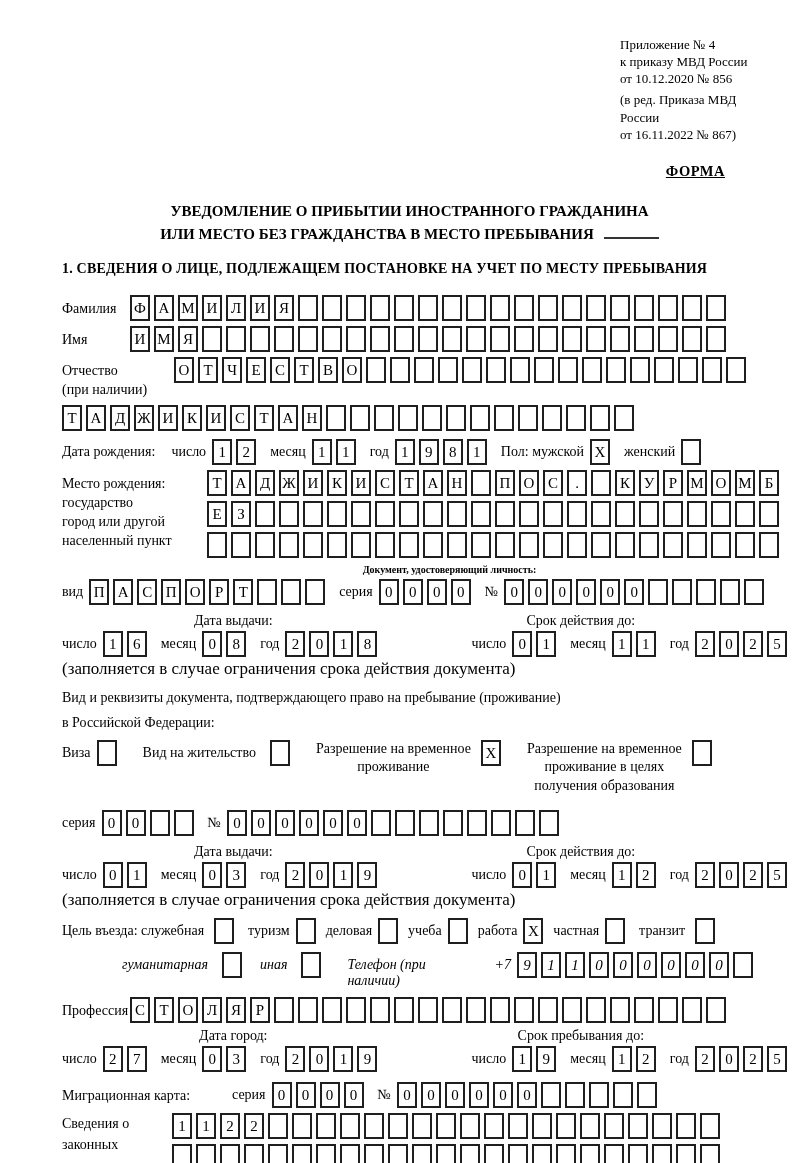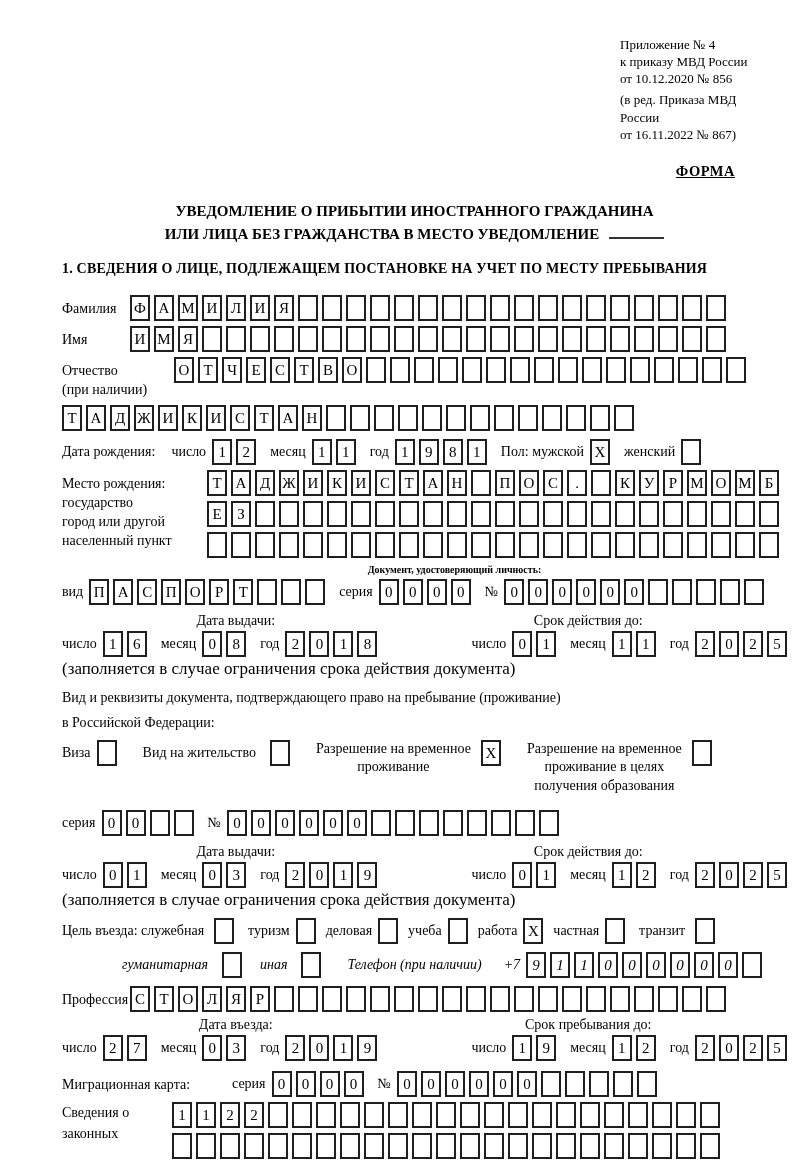--- a/index.html
+++ b/index.html
@@ -1,18 +1,18 @@
 <!DOCTYPE html>
 <html><head>
 <meta charset="utf-8">
 <style>
   * { margin:0; padding:0; box-sizing:border-box; }
   html,body { background:#ffffff; }
   body { width:800px; height:1163px; font-family:"Liberation Serif", serif; color:#000; }
-  .page { position:relative; width:800px; height:1163px; padding:36px 33px 10px 62px; overflow:hidden; }
+  .page { position:relative; width:800px; height:1163px; padding:36px 43px 10px 62px; overflow:hidden; }
 
   .appendix { margin-left:558px; font-size:13px; line-height:1.32; }
   .appendix .ed { margin-top:4px; }
   .forma { text-align:right; padding-right:32px; font-weight:bold; font-size:14.5px; margin-top:20px; letter-spacing:.5px;text-decoration:underline; }
 
   .title { text-align:center; font-weight:bold; font-size:15px; line-height:1.55; margin-top:20px; }
   .blankline { display:inline-block; width:55px; border-bottom:2px solid #333; margin-left:10px; vertical-align:baseline; }
 
   .sec-heading { font-weight:bold; font-size:14px; margin-top:15px; margin-bottom:18px; letter-spacing:.2px; }
 
@@ -56,21 +56,21 @@
     <div>к приказу МВД России</div>
     <div>от 10.12.2020 № 856</div>
     <div class="ed">(в ред. Приказа МВД России</div>
     <div>от 16.11.2022 № 867)</div>
   </div>
 
   <div class="forma">ФОРМА</div>
 
   <div class="title">
     <div>УВЕДОМЛЕНИЕ О ПРИБЫТИИ ИНОСТРАННОГО ГРАЖДАНИНА</div>
-    <div><span>ИЛИ ЛИЦА БЕЗ ГРАЖДАНСТВА В МЕСТО УВЕДОМЛЕНИЕ</span><span class="blankline"></span></div>
+    <div><span>ИЛИ МЕСТО БЕЗ ГРАЖДАНСТВА В МЕСТО ПРЕБЫВАНИЯ</span><span class="blankline"></span></div>
   </div>
 
   <div class="sec-heading">1. СВЕДЕНИЯ О ЛИЦЕ, ПОДЛЕЖАЩЕМ ПОСТАНОВКЕ НА УЧЕТ ПО МЕСТУ ПРЕБЫВАНИЯ</div>
 
   <div class="row">
     <div class="lbl w68">Фамилия</div>
     <div class="cells">
         <span class="cell">Ф</span>
         <span class="cell">А</span>
         <span class="cell">М</span>
@@ -603,21 +603,21 @@
         <span class="cell"></span>
         <span class="cell"></span>
         <span class="cell"></span>
         <span class="cell"></span>
         <span class="cell"></span>
         <span class="cell"></span>
       </div>
   </div>
 
   <div class="dhead" style="margin-top:4px;">
-    <span class="h1">Дата въезда:</span>
+    <span class="h1">Дата город:</span>
     <span class="h2">Срок пребывания до:</span>
   </div>
   <div class="dates">
     <div class="dg">
       <span class="inline-lab first">число</span>
       <div class="cells">
           <span class="cell">2</span>
           <span class="cell">7</span>
         </div>
       <span class="inline-lab">месяц</span>

